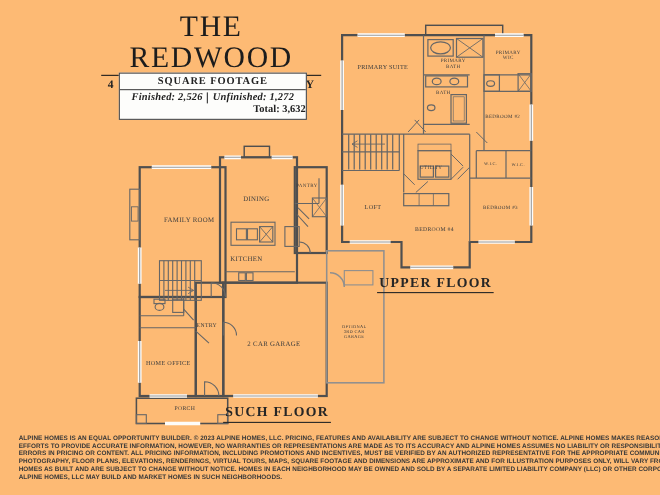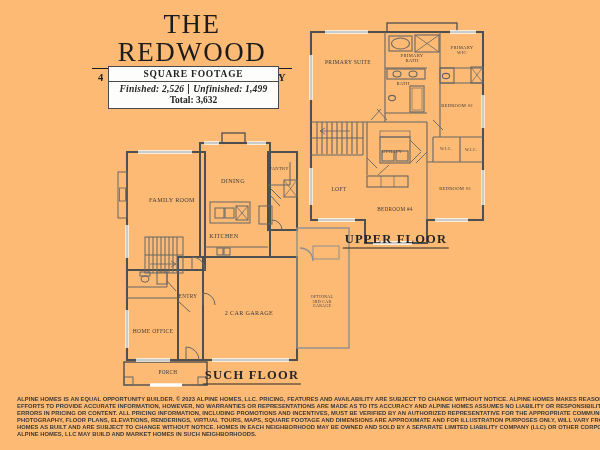--- a/index.html
+++ b/index.html
@@ -13,21 +13,21 @@
          border-bottom:1.6px solid #1c1c1c;padding:0 3px 1px 3px;line-height:1.05;}
   .subtitle{margin-top:3px;font-size:10.5px;font-weight:bold;letter-spacing:.4px;word-spacing:5px;color:#242424;}
 
   
   .sqbox{position:absolute;left:108px;top:66px;width:169px;border:1.3px solid #4a4a4a;background:#fdfdfb;}
   .sqbox .sqhdr{font-size:9.5px;font-weight:bold;letter-spacing:.8px;text-align:center;
                 padding:2px 0 2px 0;border-bottom:1.1px solid #4a4a4a;color:#222;}
   .sqrow{display:flex;justify-content:center;align-items:center;font-size:9.5px;font-weight:bold;color:#222;
          padding-top:2px;letter-spacing:.2px;font-style:italic;}
   .sqdiv{display:inline-block;width:0;height:10px;border-left:1px solid #333;margin:0 4px;}
-  .sqtotal{text-align:center;font-size:9.5px;font-weight:bold;color:#222;padding:1px 0 3px 0;}
+  .sqtotal{text-align:right;font-size:9.5px;font-weight:bold;color:#222;padding:1px 0 3px 0;}
 
   
   .rl{position:absolute;transform:translate(-50%,-50%);white-space:nowrap;text-align:center;
       color:#3d3d3d;letter-spacing:.3px;line-height:1.15;}
   .wrap{white-space:normal;}
   .f4{font-size:4px;}.f45{font-size:4.6px;}.f5{font-size:5.2px;}.f55{font-size:5.6px;}.f6{font-size:6.2px;}
 
   .floor-title{position:absolute;transform:translate(-50%,-50%);white-space:nowrap;
       font-size:12.5px;font-weight:bold;letter-spacing:1.2px;color:#262626;
       border-bottom:1.3px solid #262626;padding:0 2px 1px 2px;}
@@ -187,21 +187,21 @@
   <div class="hdr">
     <div class="title">THE REDWOOD</div>
     <div class="subtitle">4 BEDROOM 2.5 BATH 2-STORY</div>
   </div>
 
   <div class="sqbox">
     <div class="sqhdr">SQUARE FOOTAGE</div>
     <div class="sqrow">
       <span>Finished: 2,526</span>
       <span class="sqdiv"></span>
-      <span>Unfinished: 1,499</span>
+      <span>Unfinished: 1,272</span>
     </div>
     <div class="sqtotal">Total: 3,632</div>
   </div>
 
   <span class="rl f6" style="left:172px;top:200px;">FAMILY ROOM</span>
   <span class="rl f6" style="left:233px;top:181px;">DINING</span>
   <span class="rl f45" style="left:279px;top:169px;">PANTRY</span>
   <span class="rl f6" style="left:224px;top:236px;">KITCHEN</span>
   <span class="rl f5" style="left:188px;top:297px;">ENTRY</span>
   <span class="rl f55" style="left:153px;top:331px;">HOME OFFICE</span>
@@ -214,21 +214,21 @@
   <span class="rl f45 wrap" style="left:412px;top:58px;width:28px;">PRIMARY BATH</span>
   <span class="rl f45 wrap" style="left:462px;top:50px;width:28px;">PRIMARY WIC</span>
   <span class="rl f45" style="left:403px;top:84px;">BATH</span>
   <span class="rl f45" style="left:457px;top:106px;">BEDROOM #2</span>
   <span class="rl f4" style="left:446px;top:149px;">W.I.C.</span>
   <span class="rl f4" style="left:471px;top:150px;">W.I.C.</span>
   <span class="rl f55" style="left:339px;top:189px;">LOFT</span>
   <span class="rl f45" style="left:392px;top:152px;">UTILITY</span>
   <span class="rl f45" style="left:455px;top:189px;">BEDROOM #3</span>
   <span class="rl f5" style="left:395px;top:210px;">BEDROOM #4</span>
-  <span class="floor-title" style="left:396px;top:240px;">UPPER FLOOR</span>
+  <span class="floor-title" style="left:396px;top:258px;">UPPER FLOOR</span>
 
   <div class="disc">
     <div>ALPINE HOMES IS AN EQUAL OPPORTUNITY BUILDER. © 2023 ALPINE HOMES, LLC. PRICING, FEATURES AND AVAILABILITY ARE SUBJECT TO CHANGE WITHOUT NOTICE. ALPINE HOMES MAKES REASONABLE</div>
     <div>EFFORTS TO PROVIDE ACCURATE INFORMATION, HOWEVER, NO WARRANTIES OR REPRESENTATIONS ARE MADE AS TO ITS ACCURACY AND ALPINE HOMES ASSUMES NO LIABILITY OR RESPONSIBILITY FOR ANY</div>
     <div>ERRORS IN PRICING OR CONTENT. ALL PRICING INFORMATION, INCLUDING PROMOTIONS AND INCENTIVES, MUST BE VERIFIED BY AN AUTHORIZED REPRESENTATIVE FOR THE APPROPRIATE COMMUNITY AND HOME.</div>
     <div>PHOTOGRAPHY, FLOOR PLANS, ELEVATIONS, RENDERINGS, VIRTUAL TOURS, MAPS, SQUARE FOOTAGE AND DIMENSIONS ARE APPROXIMATE AND FOR ILLUSTRATION PURPOSES ONLY, WILL VARY FROM THE</div>
     <div>HOMES AS BUILT AND ARE SUBJECT TO CHANGE WITHOUT NOTICE. HOMES IN EACH NEIGHBORHOOD MAY BE OWNED AND SOLD BY A SEPARATE LIMITED LIABILITY COMPANY (LLC) OR OTHER CORPORATE ENTITY.</div>
     <div>ALPINE HOMES, LLC MAY BUILD AND MARKET HOMES IN SUCH NEIGHBORHOODS.</div>
   </div>
 

